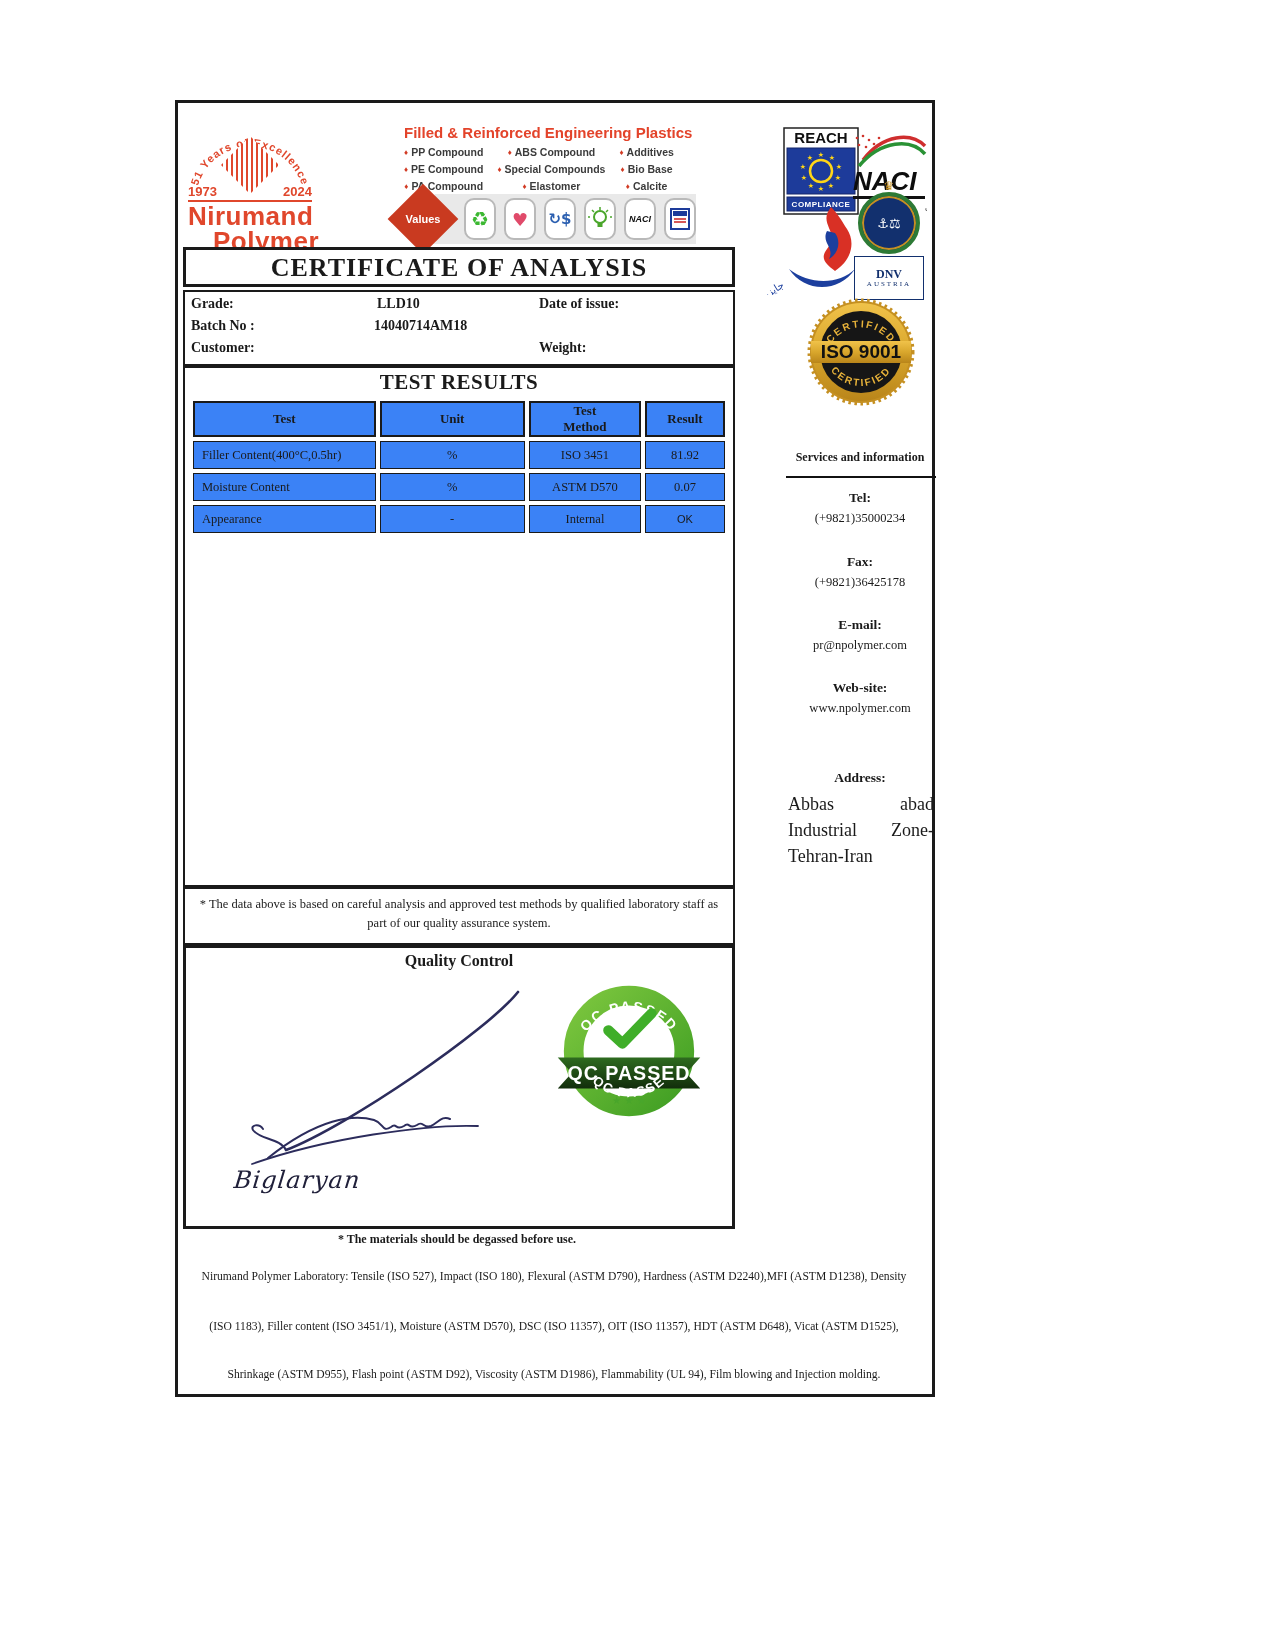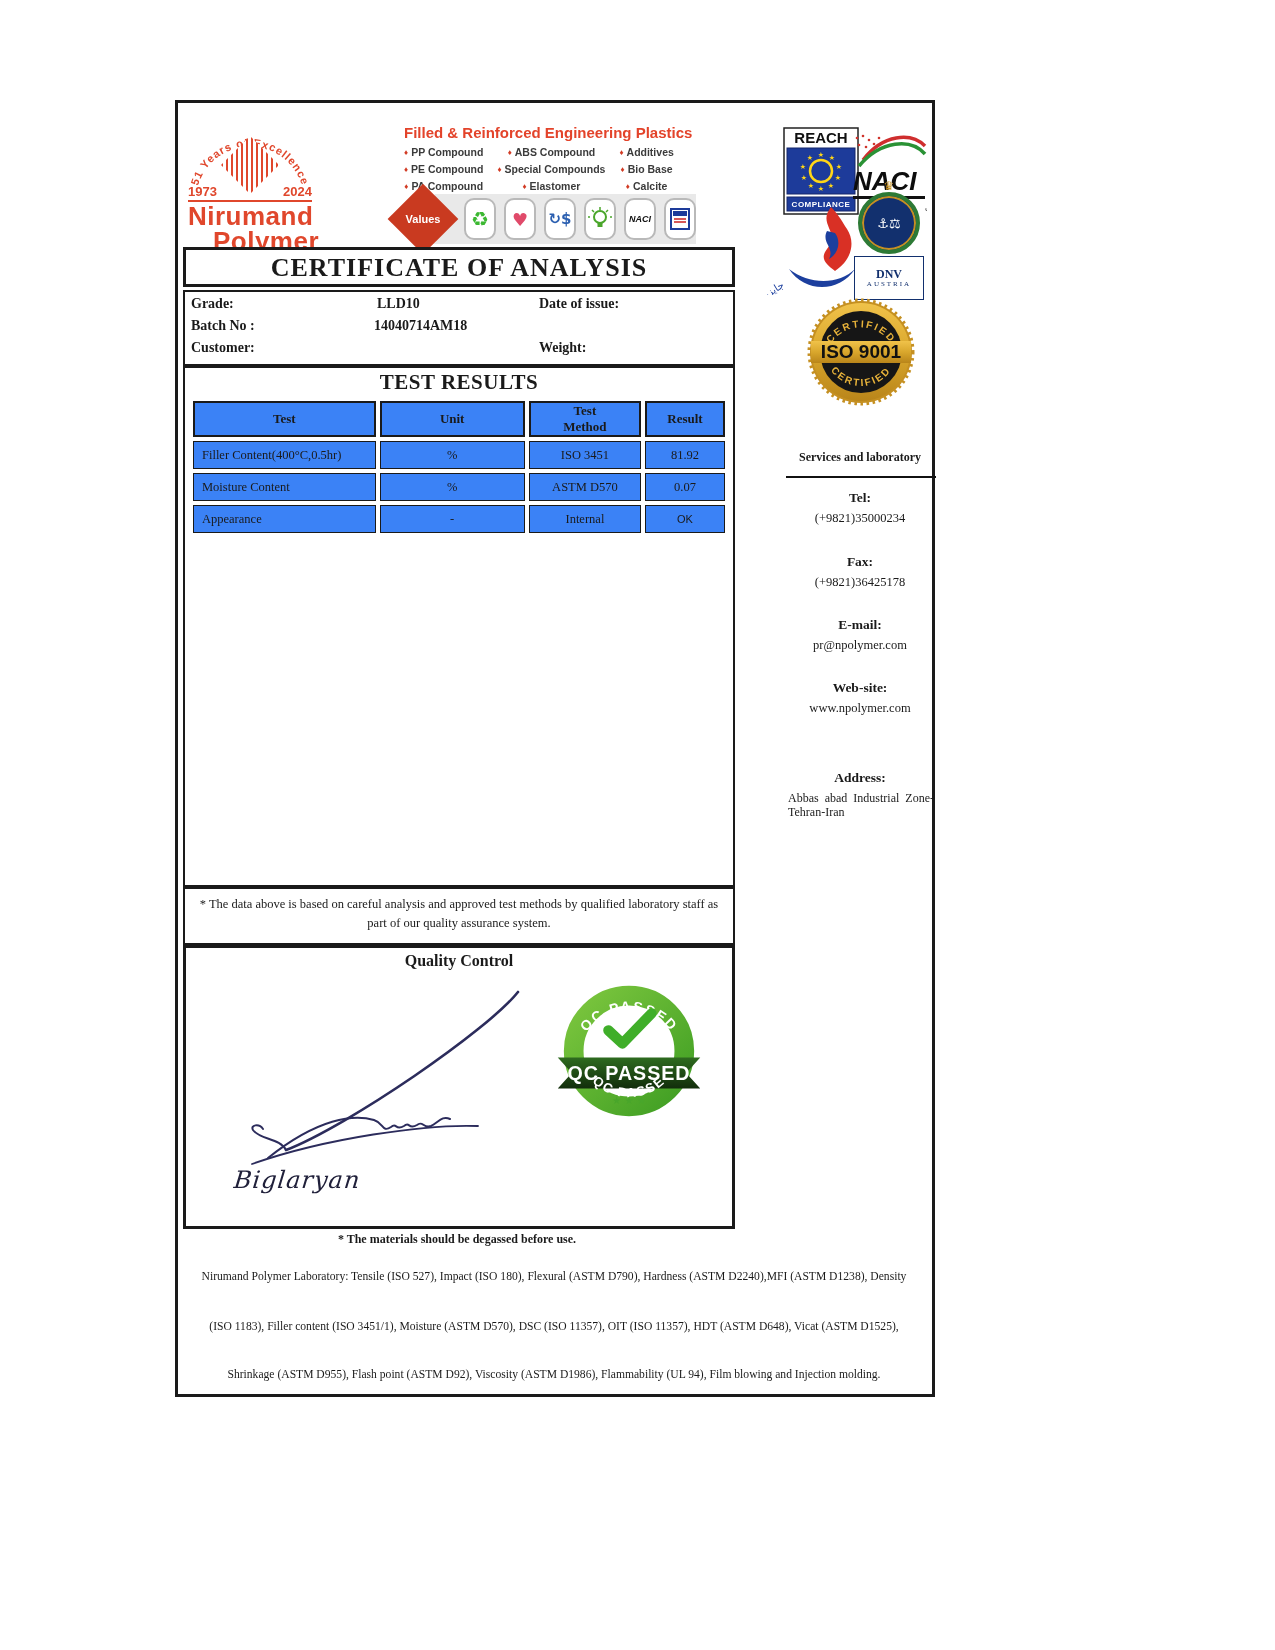--- a/index.html
+++ b/index.html
@@ -37,21 +37,21 @@
   .note{font-size:12.5px;text-align:center;line-height:19px;}
   .qc-title{font-weight:bold;font-size:16px;text-align:center;}
   .sig-name{font-style:italic;font-family:"DejaVu Serif",serif;font-size:24px;color:#20203a;
             transform:skewX(-6deg);letter-spacing:1px;}
   .degas{font-weight:bold;font-size:12px;text-align:center;font-family:"Liberation Serif",serif;}
   .lab-line{font-size:11.6px;text-align:center;white-space:nowrap;font-family:"Liberation Serif",serif;}
   
   .svc-title{font-weight:bold;font-size:12px;text-align:center;}
   .c-label{font-weight:bold;font-size:13.5px;text-align:center;}
   .c-value{font-size:12.5px;text-align:center;}
-  .addr{font-size:12px;text-align:justify;line-height:14px;}
+  .addr{font-size:18px;text-align:justify;line-height:26px;}
   .dnv-circle{width:54px;height:54px;border-radius:50%;border:4px solid #2d7a35;background:#12306e;
       box-shadow:inset 0 0 0 2px #c59022;display:flex;align-items:center;justify-content:center;
       color:#fff;font-size:13px;}
   .dnv-label{color:#12306e;text-align:center;font-family:"Liberation Serif",serif;}
 </style>
 </head>
 <body>
 
 <div class="page">
 
@@ -310,21 +310,21 @@
         <textPath href="#qcBot" startOffset="50%" text-anchor="middle">QC PASSE</textPath>
       </text>
     </svg>
   </div>
 
   <div class="abs degas" style="left:183px;top:1232px;width:548px;">* The materials should be degassed before use.</div>
   <div class="abs lab-line" style="left:180px;top:1270px;width:748px;">Nirumand Polymer Laboratory: Tensile (ISO 527), Impact (ISO 180), Flexural (ASTM D790), Hardness (ASTM D2240),MFI (ASTM D1238), Density</div>
   <div class="abs lab-line" style="left:180px;top:1320px;width:748px;">(ISO 1183), Filler content (ISO 3451/1), Moisture (ASTM D570), DSC (ISO 11357), OIT (ISO 11357), HDT (ASTM D648), Vicat (ASTM D1525),</div>
   <div class="abs lab-line" style="left:180px;top:1368px;width:748px;">Shrinkage (ASTM D955), Flash point (ASTM D92), Viscosity (ASTM D1986), Flammability (UL 94), Film blowing and Injection molding.</div>
 
-  <div class="abs svc-title" style="left:775px;top:450px;width:170px;">Services and laboratory</div>
+  <div class="abs svc-title" style="left:775px;top:450px;width:170px;">Services and information</div>
   <div class="abs" style="left:786px;top:476px;width:150px;height:2px;background:#111;"></div>
 
   <div class="abs c-label" style="left:775px;top:490px;width:170px;">Tel:</div>
   <div class="abs c-value" style="left:775px;top:511px;width:170px;">(+9821)35000234</div>
 
   <div class="abs c-label" style="left:775px;top:554px;width:170px;">Fax:</div>
   <div class="abs c-value" style="left:775px;top:575px;width:170px;">(+9821)36425178</div>
 
   <div class="abs c-label" style="left:775px;top:617px;width:170px;">E-mail:</div>
   <div class="abs c-value" style="left:775px;top:638px;width:170px;text-align:center;">pr@npolymer.com</div>

